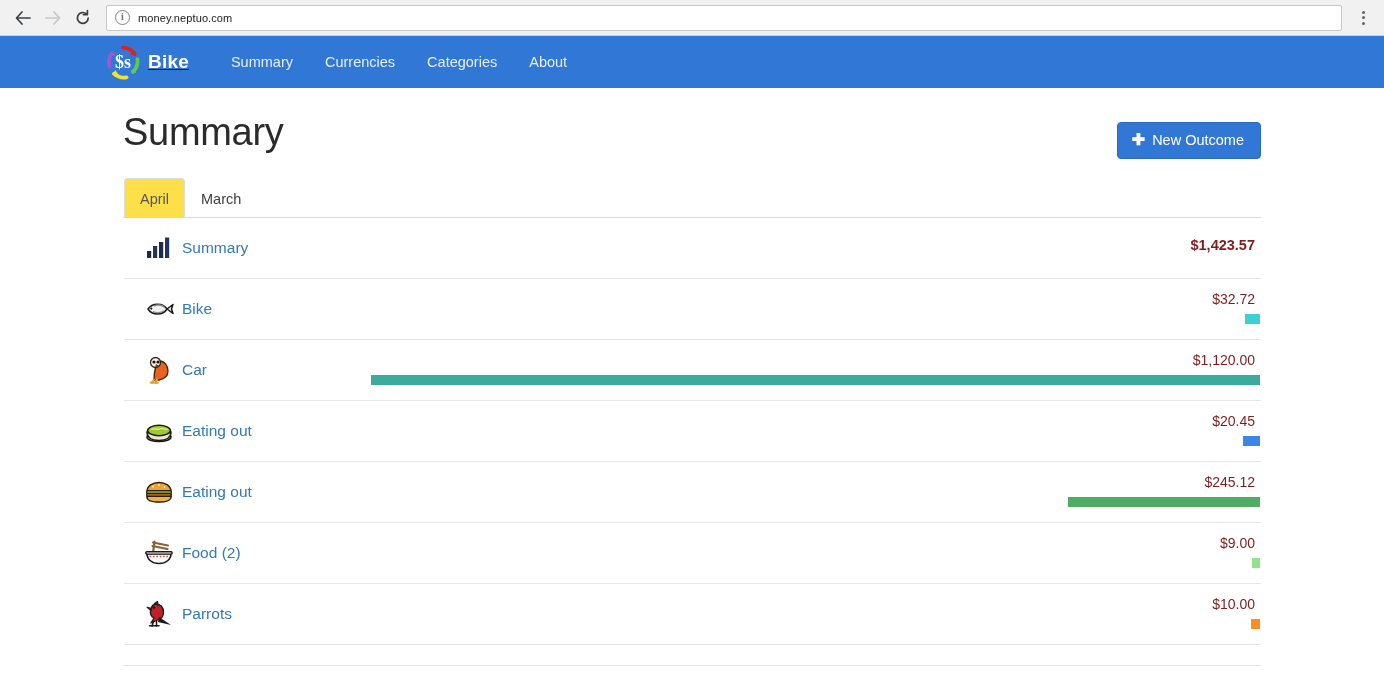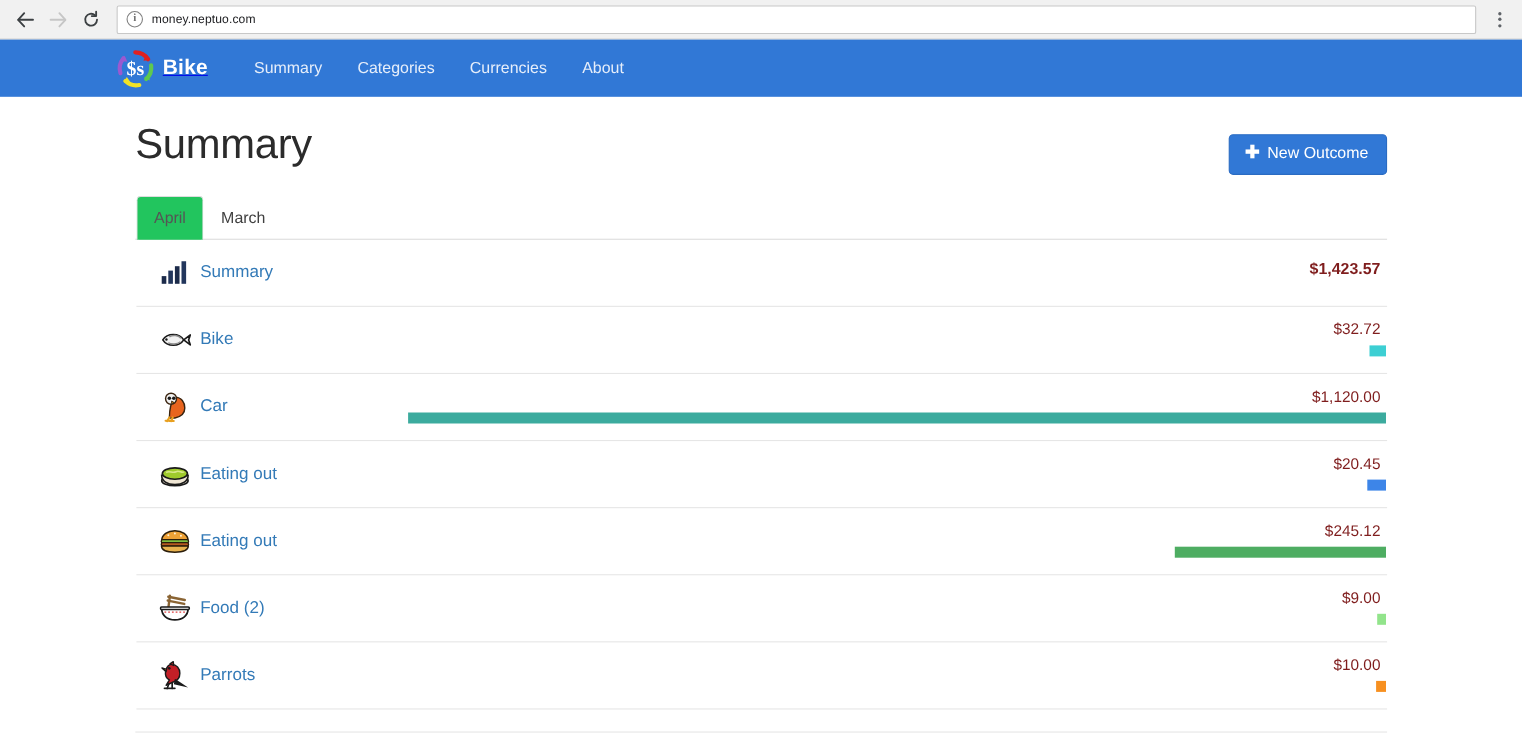--- a/index.html
+++ b/index.html
@@ -169,21 +169,21 @@
     text-decoration: none;
     border: 1px solid transparent;
     border-bottom: none;
     margin-bottom: -1px;
     border-radius: 4px 4px 0 0;
     line-height: 1.4;
     cursor: pointer;
   }
   .tab.active {
     color: #555555;
-    background: #22c55e;
+    background: #fde047;
     border-color: #dddddd #dddddd #ffffff;
   }
 
   
   .list { padding-left: 1px; }
   .row {
     position: relative;
     height: 61px;
     border-bottom: 1px solid #e6e6e6;
     display: flex;
@@ -280,22 +280,22 @@
       <path d="M24 37 A16 16 0 0 1 10 33" fill="none" stroke="#f2e326" stroke-width="4.2" stroke-linecap="round"></path>
       <path d="M8.5 34.5 L11.4 28.8 L15.2 34.1 Z" fill="#f2e326"></path>
       <path d="M5 25 A16 16 0 0 1 8 10" fill="none" stroke="#9b59d0" stroke-width="4.2" stroke-linecap="round"></path>
       <path d="M9.2 7.5 L12 13.5 L5.6 12.8 Z" fill="#9b59d0"></path>
       <text x="20" y="27" font-family="'Liberation Serif', serif" font-size="20" font-weight="bold" fill="#ffffff" text-anchor="middle">$s</text>
     </svg>
     <span class="brand-name">Bike</span>
   </a>
   <div class="nav-links">
     <a href="#">Summary</a>
+    <a href="#">Currencies</a>
     <a href="#">Categories</a>
-    <a href="#">Currencies</a>
     <a href="#">About</a>
   </div>
 </div>
 
 <div class="container">
 
   <div class="page-head">
     <h1 class="page-title">Summary</h1>
     <button class="btn-new">
       <span class="plus">✚</span>

